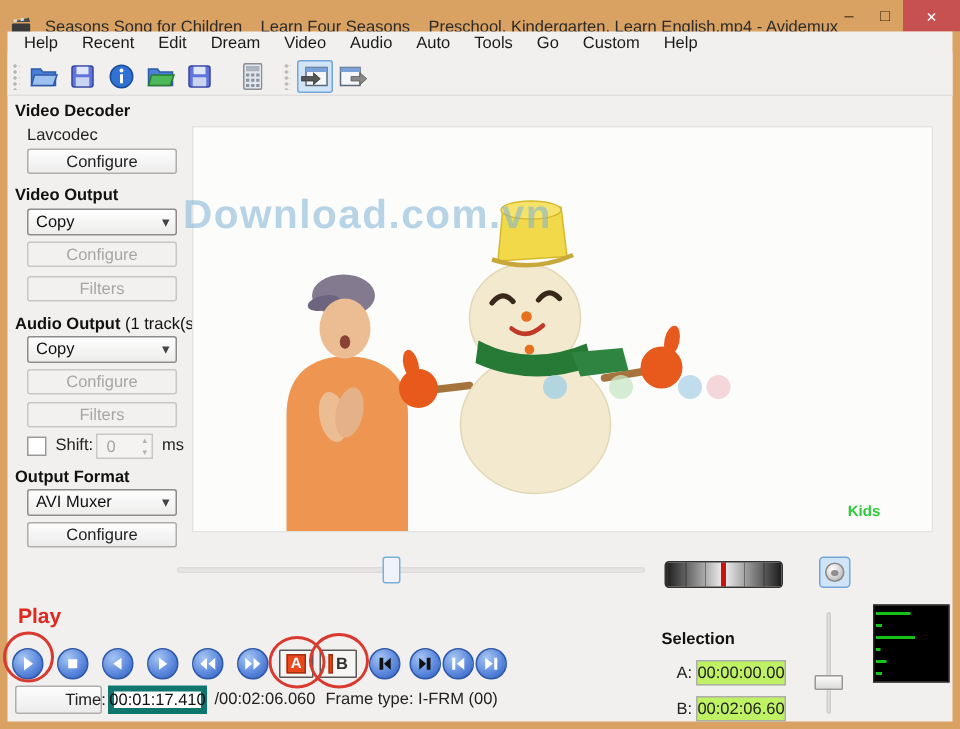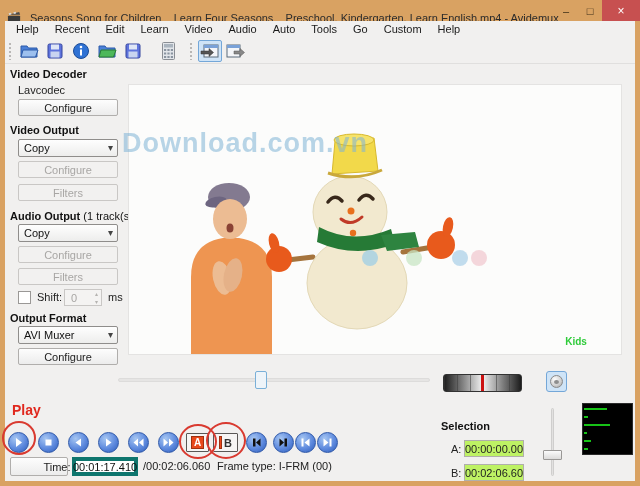--- a/index.html
+++ b/index.html
@@ -133,21 +133,21 @@
     </div>
   </div>
   <div class="frameL"></div>
   <div class="frameR"></div>
   <div class="frameB"></div>
 
   <div class="menubar">
     <span class="menuitem">Help</span>
     <span class="menuitem">Recent</span>
     <span class="menuitem">Edit</span>
-    <span class="menuitem">Learn</span>
+    <span class="menuitem">Dream</span>
     <span class="menuitem">Video</span>
     <span class="menuitem">Audio</span>
     <span class="menuitem">Auto</span>
     <span class="menuitem">Tools</span>
     <span class="menuitem">Go</span>
     <span class="menuitem">Custom</span>
     <span class="menuitem">Help</span>
   </div>
 
   <div class="toolbar">

